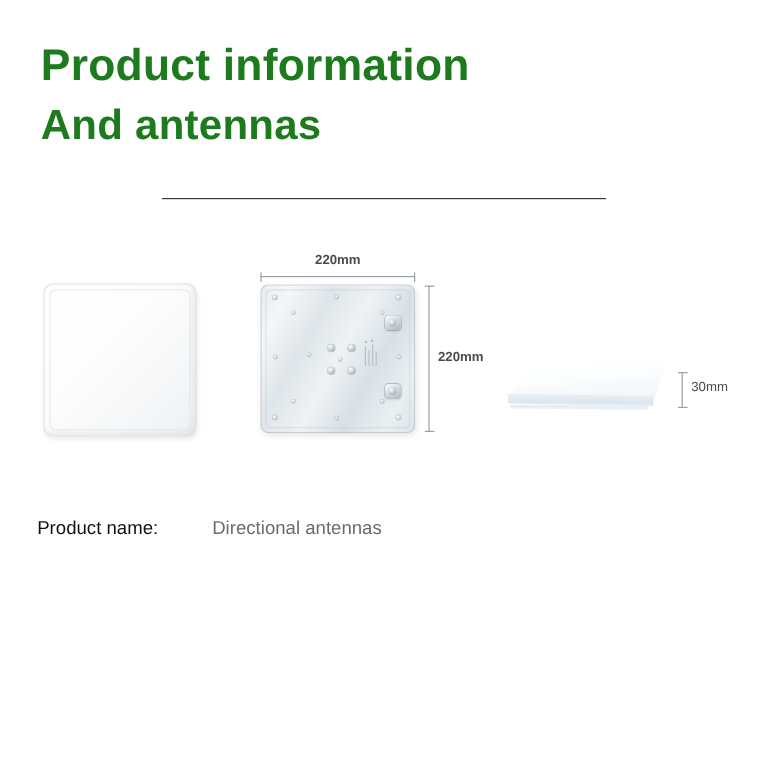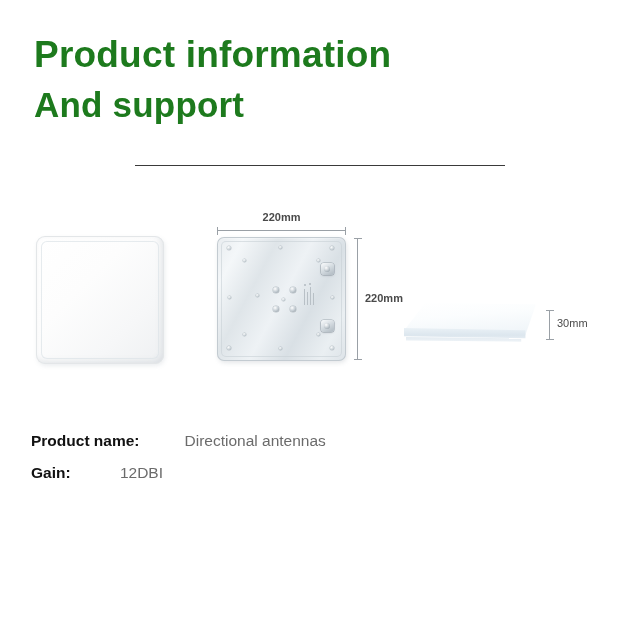--- a/index.html
+++ b/index.html
@@ -227,21 +227,21 @@
     top: 87px;
     font-size: 11px;
     color: #4a4a4a;
     white-space: nowrap;
     font-family: "Liberation Sans", sans-serif;
   }
 
   
   .side-wrap {
     position: absolute;
-    left: 396px;
+    left: 415px;
     top: 100px;
     width: 200px;
     height: 80px;
   }
   .side-top {
     position: absolute;
     left: 8px;
     top: 8px;
     width: 132px;
     height: 32px;
@@ -305,37 +305,37 @@
     top: 425px;
     width: 580px;
   }
   .spec-row {
     font-size: 15.5px;
     line-height: 32px;
     white-space: nowrap;
     font-family: "Liberation Sans", sans-serif;
   }
   .spec-label {
-    font-weight: bold;
+    font-weight: normal;
     color: #111111;
     text-align: right;
   }
   .spec-value {
     color: #6b6b6b;
     padding-left: 45px;
   }
 </style>
 </head>
 <body>
 
 <div class="page">
 
   <div class="heading-block">
     <div class="heading-line line1">Product information</div>
-    <div class="heading-line line2">And support</div>
+    <div class="heading-line line2">And antennas</div>
   </div>
 
   <div class="title-rule"></div>
 
   <div class="products">
 
     <div class="panel-front"></div>
 
     <div class="plate-wrap">
 
@@ -392,20 +392,17 @@
 
   </div>
 
   <div class="specs">
 
     <div class="spec-row">
       <span class="spec-label">Product name:</span><span class="spec-value">Directional antennas</span>
     </div>
 
 
-    <div class="spec-row">
-      <span class="spec-label">Gain: </span><span class="spec-value">12DBI</span>
-    </div>
 
 
   </div>
 
 </div>
 
 </body></html>

